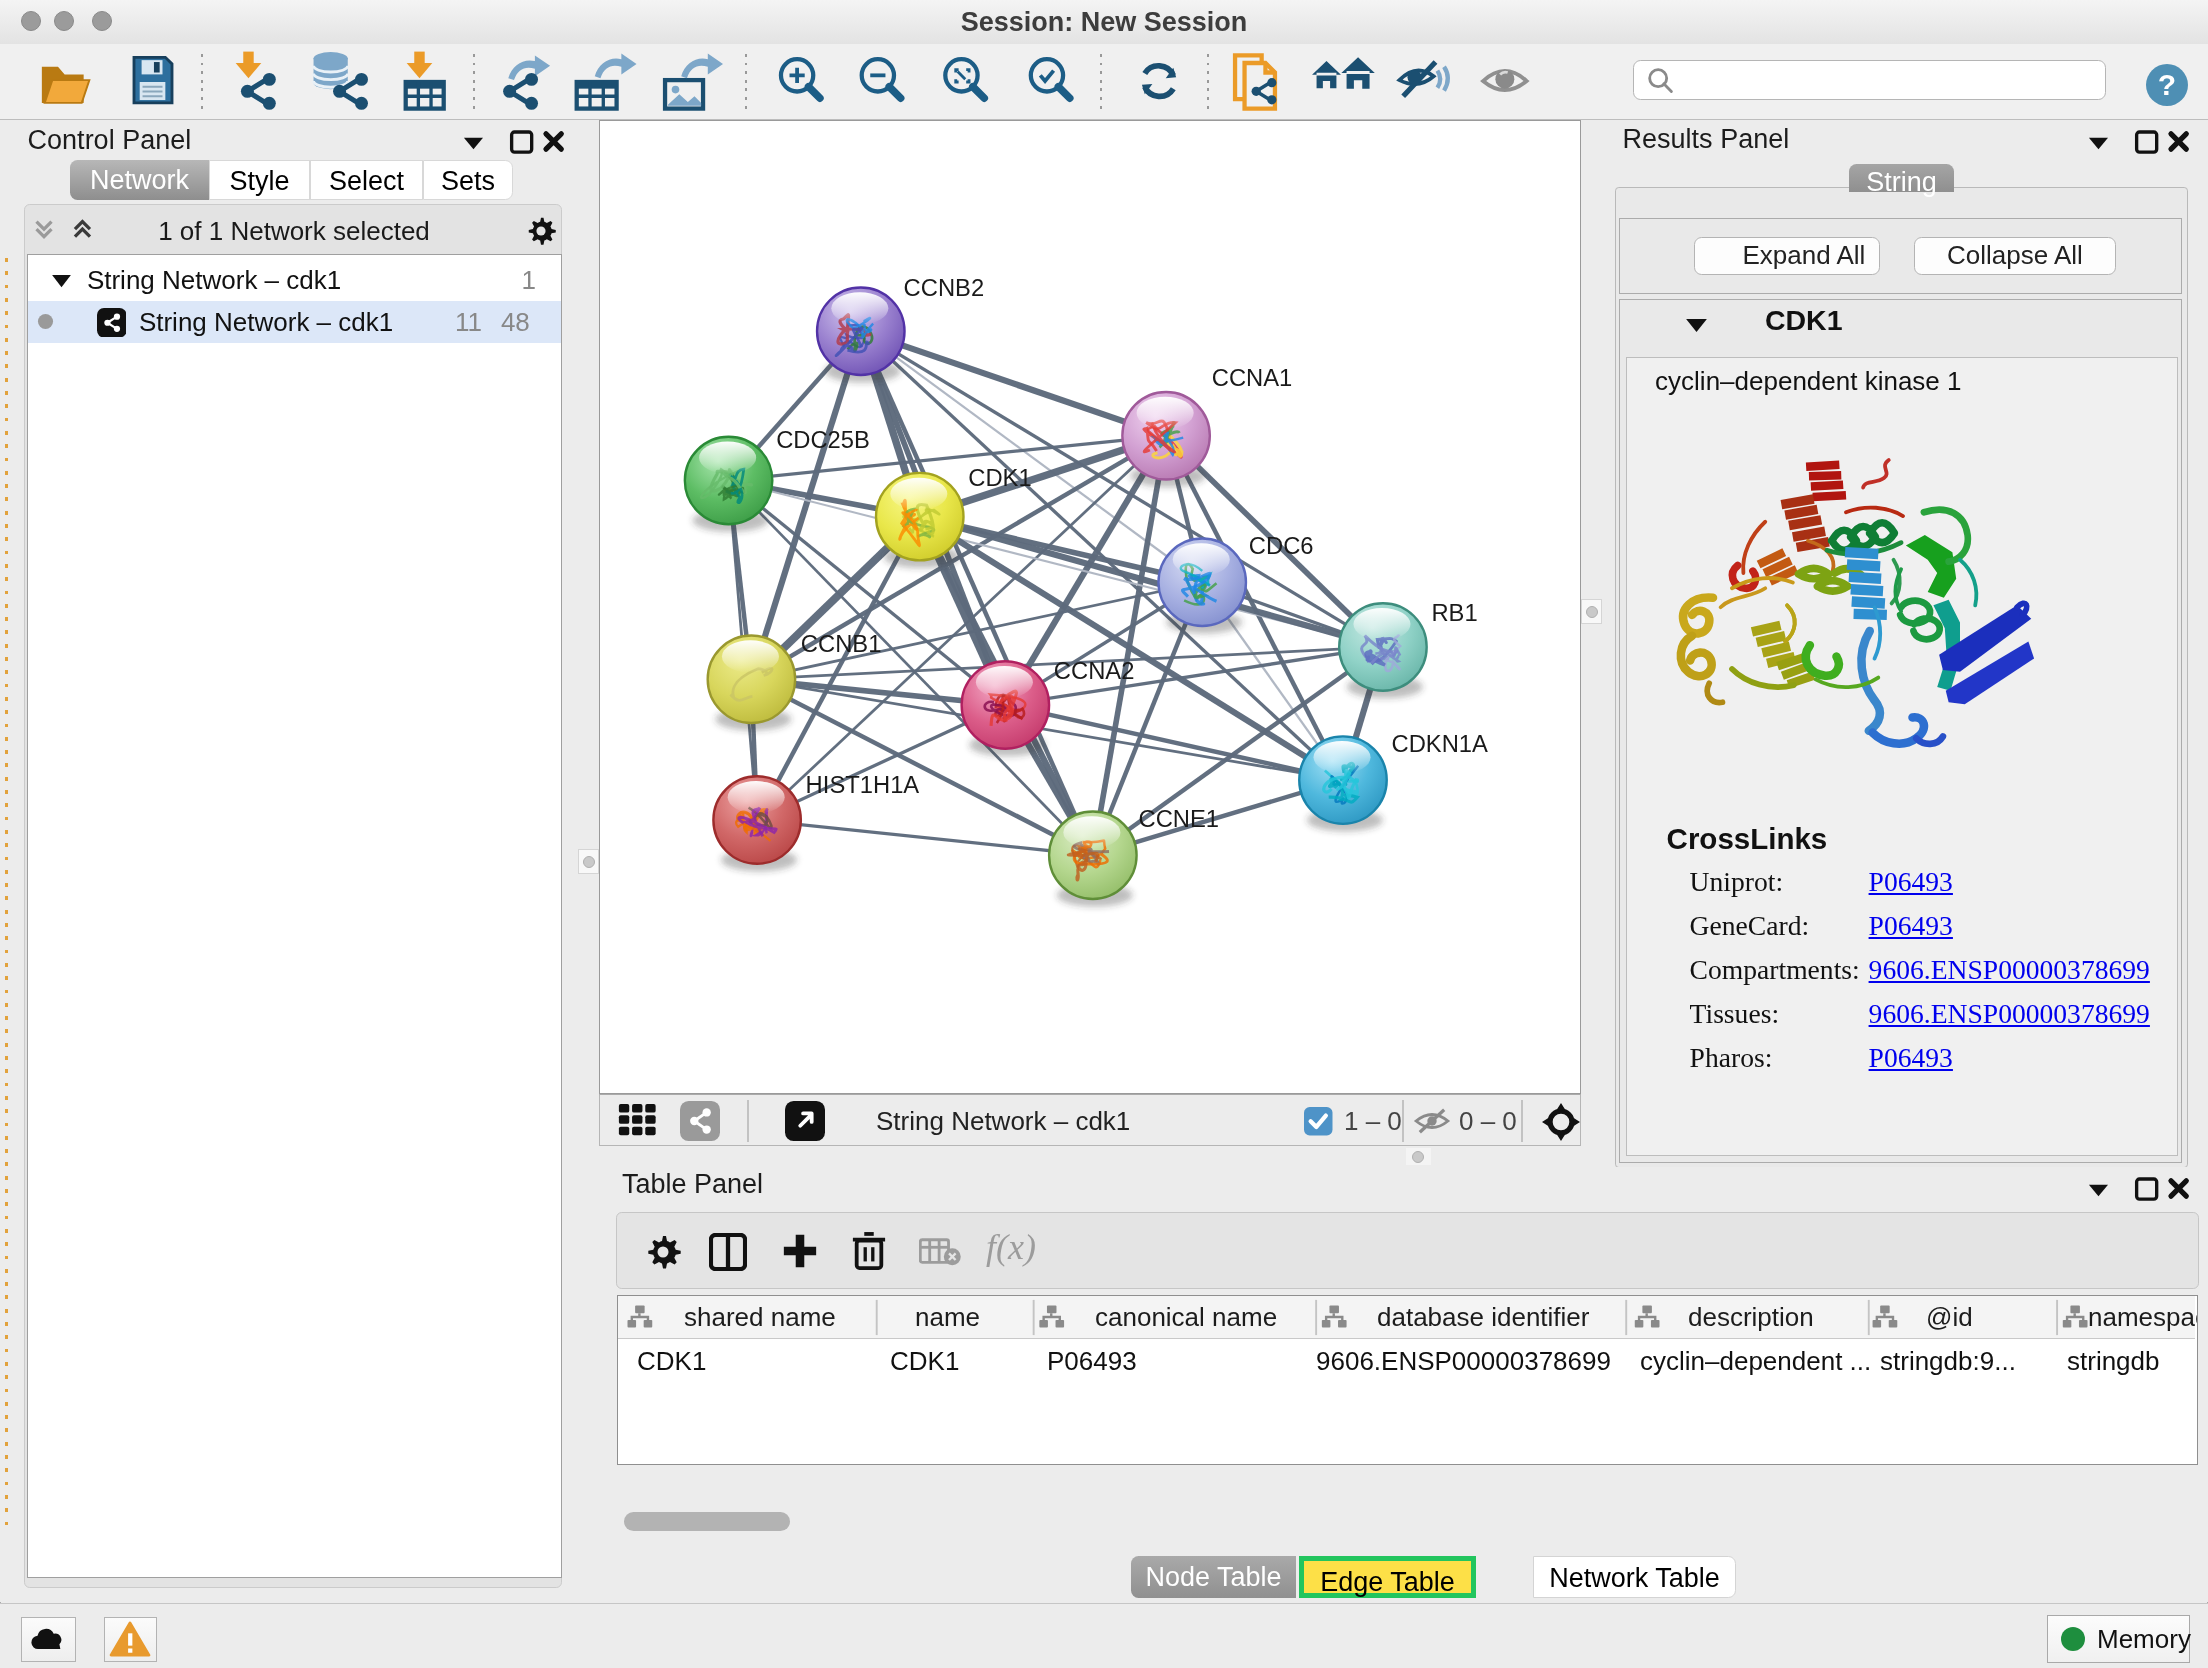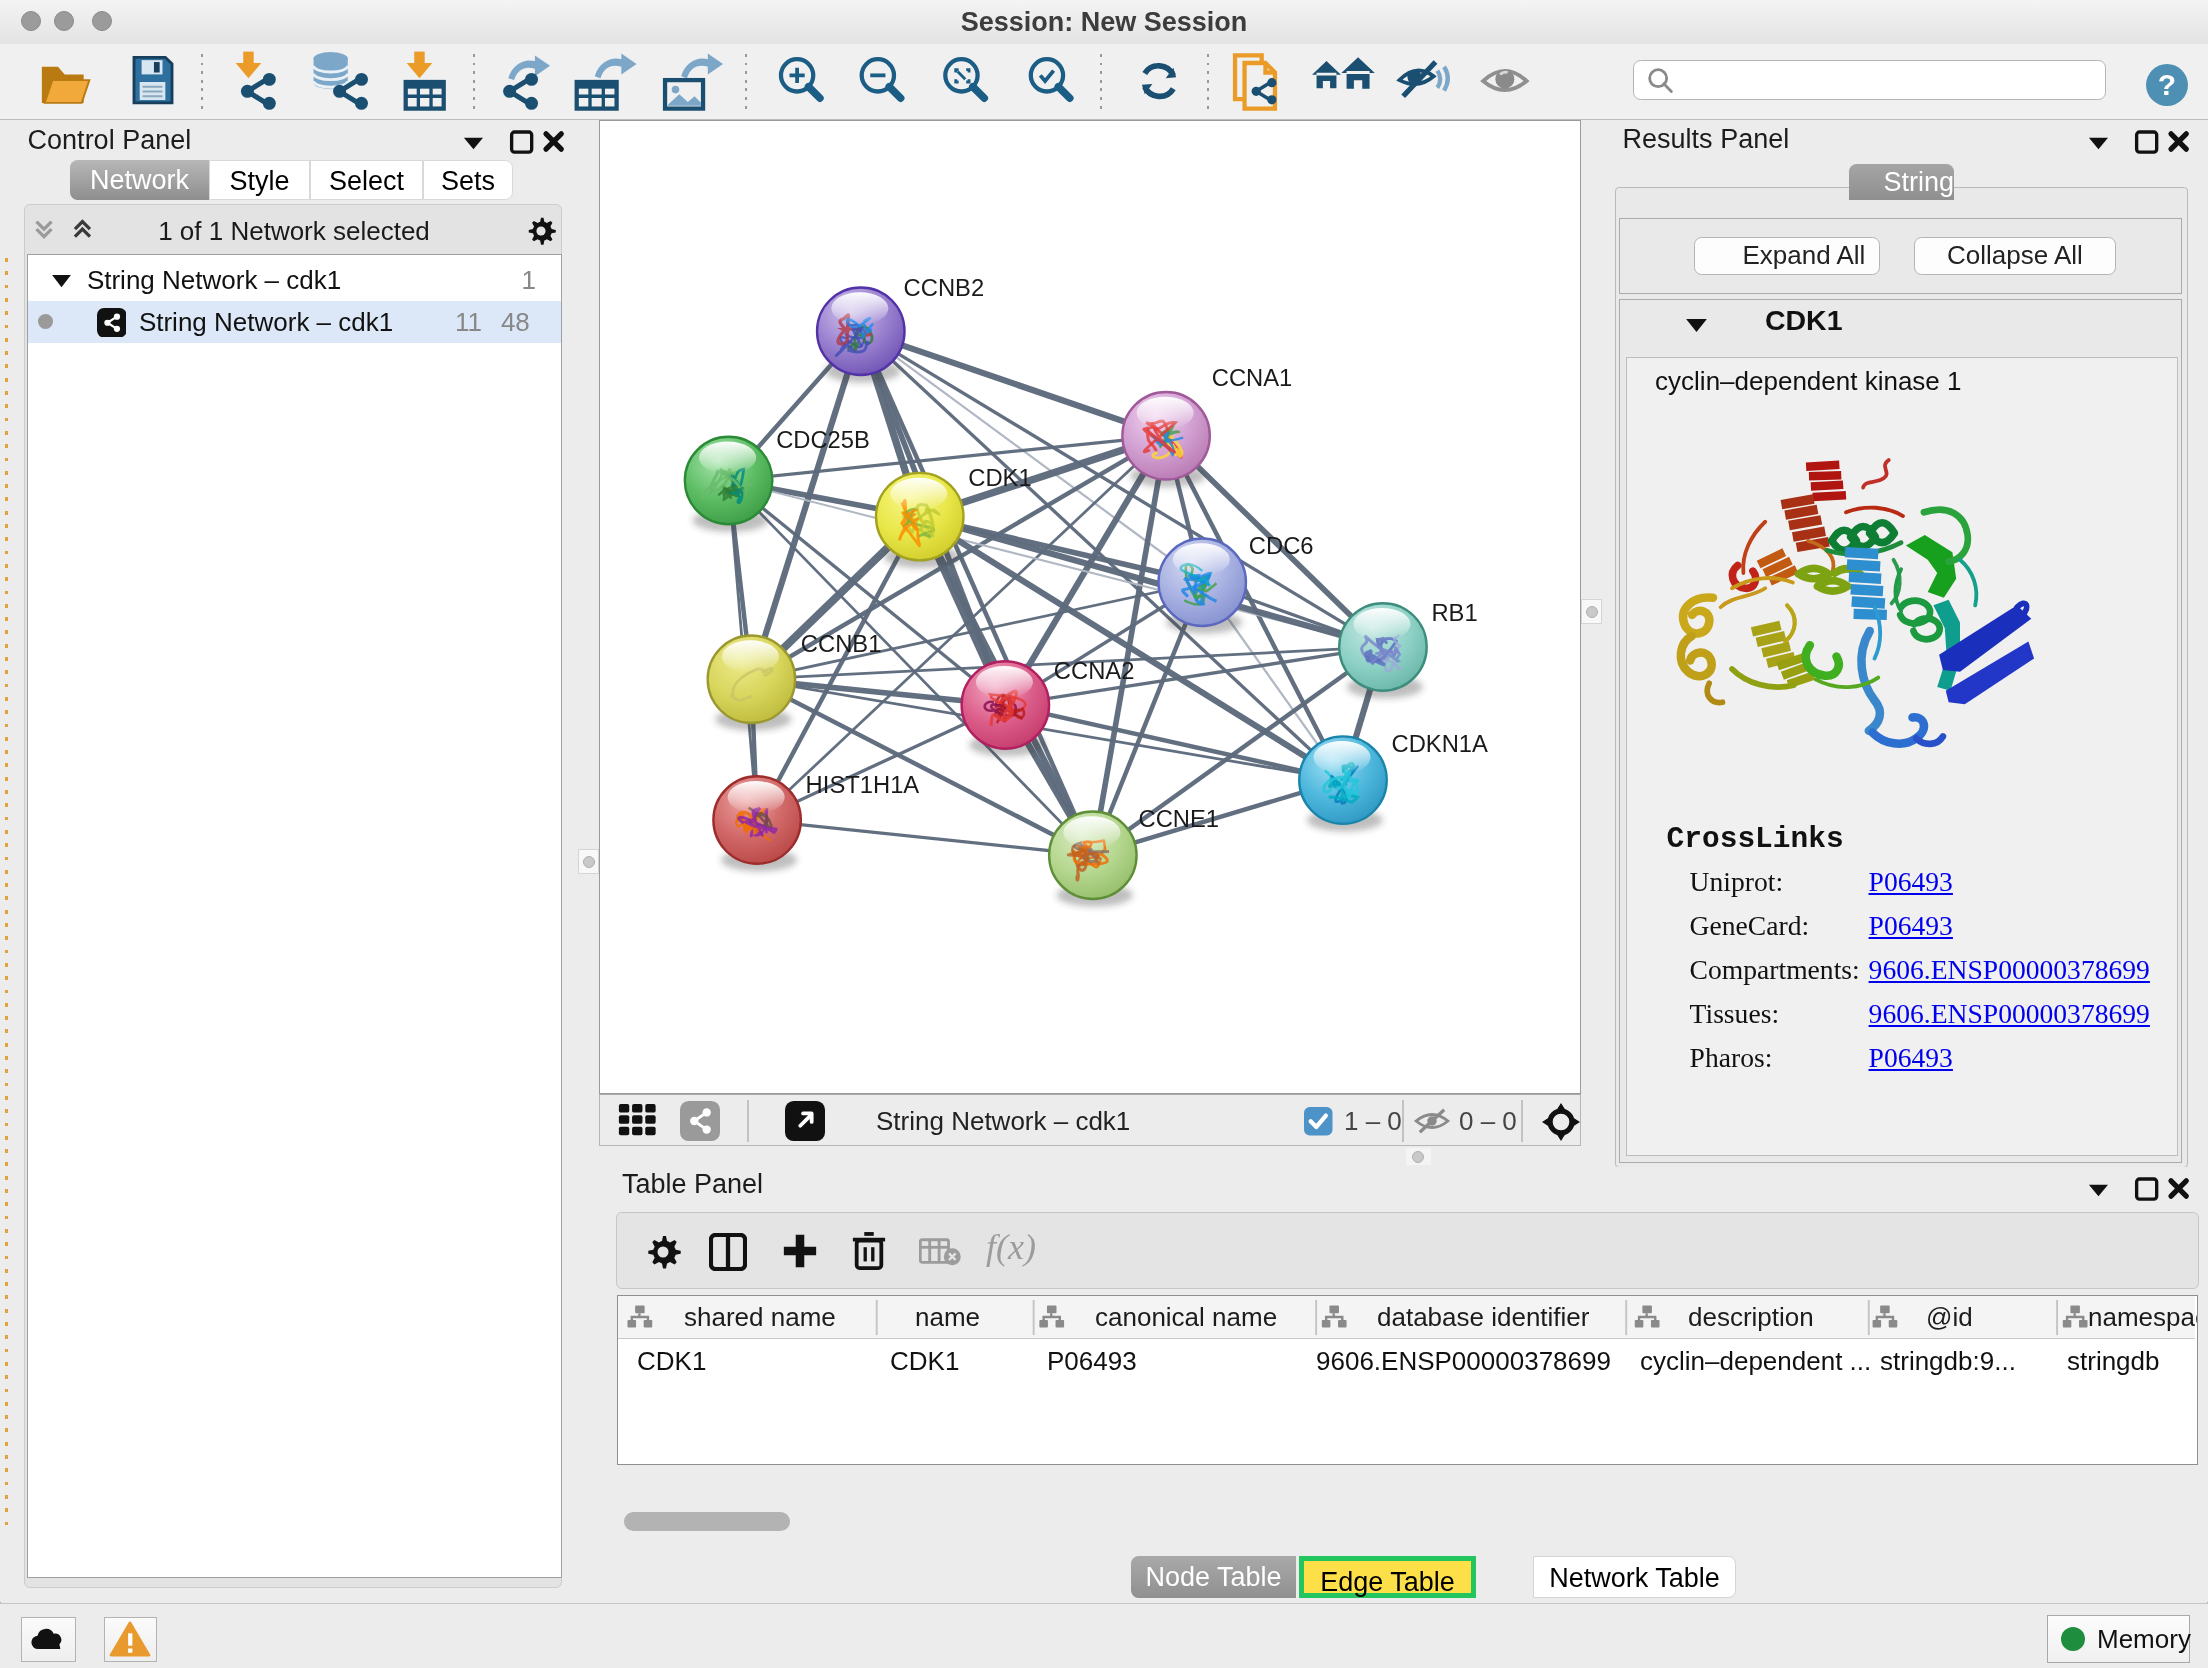--- a/index.html
+++ b/index.html
@@ -553,21 +553,21 @@
   </svg>
 </div>
 
 <div id="resultspanel" class="abs">
   <span class="paneltitle abs" style="left:7.6px; top:3.8px;">Results Panel</span>
   <svg class="abs" style="left:472px; top:9.5px;" width="105" height="25" viewBox="0 0 110 26">
     <path d="M2 8 L22 8 L12 20 Z" fill="#111"></path>
     <rect x="52" y="2" width="21" height="21" rx="3" fill="none" stroke="#111" stroke-width="3.5"></rect>
     <path d="M88 4 L104 20 M104 4 L88 20" stroke="#111" stroke-width="5.5" stroke-linecap="round"></path>
   </svg>
-  <div class="abs" style="left:234px; top:44px; width:105px; height:36px; background:linear-gradient(#a5a5a5,#8f8f8f); border-radius:7.6px 7.6px 0 0; color:#fff; font-size:27px; text-align:right; line-height:36px; z-index:3;">String</div>
+  <div class="abs" style="left:234px; top:44px; width:105px; height:28px; background:linear-gradient(#a5a5a5,#8f8f8f); border-radius:7.6px 7.6px 0 0; color:#fff; font-size:27px; text-align:center; line-height:36px; z-index:3;">String</div>
   <div class="abs" style="left:0px; top:67px; width:573px; height:981px; background:#e9e9e9; border:1.9px solid #b9b9b9; border-radius:3.8px;">
     <div class="abs" style="left:2.9px; top:30px; width:563px; height:76px; border:1px solid #ababab; background:#e9e9e9;">
       <div class="abs" style="left:74px; top:18px; width:186px; height:38px; background:#fdfdfd; border:1.9px solid #b4b4b4; border-radius:7.6px; font-size:26px; color:#222; text-align:center; line-height:35px;padding-left:34px;">Expand All</div>
       <div class="abs" style="left:294px; top:18px; width:202px; height:38px; background:#fdfdfd; border:1.9px solid #b4b4b4; border-radius:7.6px; font-size:26px; color:#222; text-align:center; line-height:35px;">Collapse All</div>
     </div>
     <div class="abs" style="left:2.9px; top:111px; width:563px; height:864px; border:1px solid #ababab; background:#e9e9e9;">
       <svg class="abs" style="left:65px; top:17px;" width="23" height="17" viewBox="0 0 24 18">
           <path d="M1 2 L23 2 L12 16 Z" fill="#111"></path>
         </svg>
       <span class="abs" style="left:145px; top:3.8px; font-size:28.5px; font-weight:bold; color:#111;">CDK1</span>
@@ -606,21 +606,21 @@
 <path d="M230 110 C240 126 238 146 228 156" fill="none" stroke="#2e9a50" stroke-width="4" stroke-opacity="1.0" stroke-linecap="round" stroke-linejoin="round"></path>
 <path d="M118 158 C130 170 128 186 116 196" fill="none" stroke="#b9a518" stroke-width="4" stroke-linecap="round"></path>
             <path d="M95 70 C80 84 70 104 72 124" fill="none" stroke="#c04018" stroke-width="4" stroke-linecap="round"></path>
             <path d="M148 236 C170 248 196 246 214 234" fill="none" stroke="#56a81f" stroke-width="4" stroke-linecap="round"></path>
             <path d="M238 120 C230 136 230 152 238 164" fill="none" stroke="#1f9a48" stroke-width="4" stroke-linecap="round"></path>
             <path d="M300 110 C314 122 320 140 316 158" fill="none" stroke="#14a08a" stroke-width="4" stroke-linecap="round"></path>
             <path d="M60 140 C80 128 104 126 124 134" fill="none" stroke="#c99a1a" stroke-width="4" stroke-linecap="round"></path>
             <path d="M180 60 C200 52 224 54 240 64" fill="none" stroke="#b82a12" stroke-width="4" stroke-linecap="round"></path>
             <path d="M210 160 C218 178 218 198 210 214" fill="none" stroke="#2e9ad0" stroke-width="4" stroke-linecap="round"></path>
           </svg>
-        <div class="abs" style="left:40px; top:464px; font-family:Liberation Mono, monospace; font-size:29.5px; font-weight:bold; color:#111;">CrossLinks</div>
+        <div class="abs" style="left:40px; top:464px; font-family:Liberation Sans, sans-serif; font-size:29.5px; font-weight:bold; color:#111;">CrossLinks</div>
         <div class="abs" style="left:63px; top:502px; font-family:'Liberation Serif',serif; font-size:27.6px; color:#111; line-height:44px;">
           Uniprot:<br>GeneCard:<br>Compartments:<br>Tissues:<br>Pharos:
         </div>
         <div class="abs" style="left:242px; top:502px; font-family:'Liberation Serif',serif; font-size:27.6px; color:#0000ee; text-decoration:underline; line-height:44px;">
           P06493<br>P06493<br>9606.ENSP00000378699<br>9606.ENSP00000378699<br>P06493
         </div>
       </div>
     </div>
   </div>
 </div>

